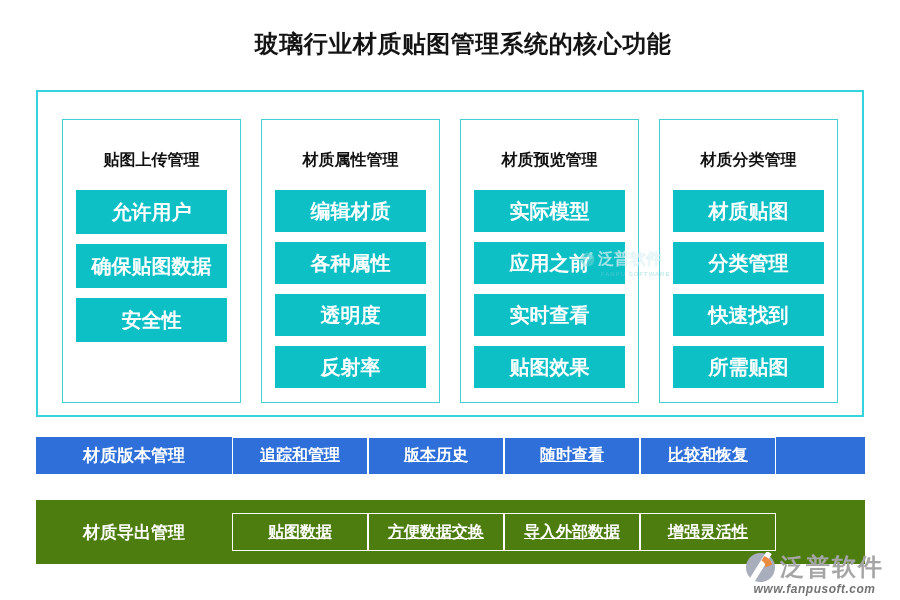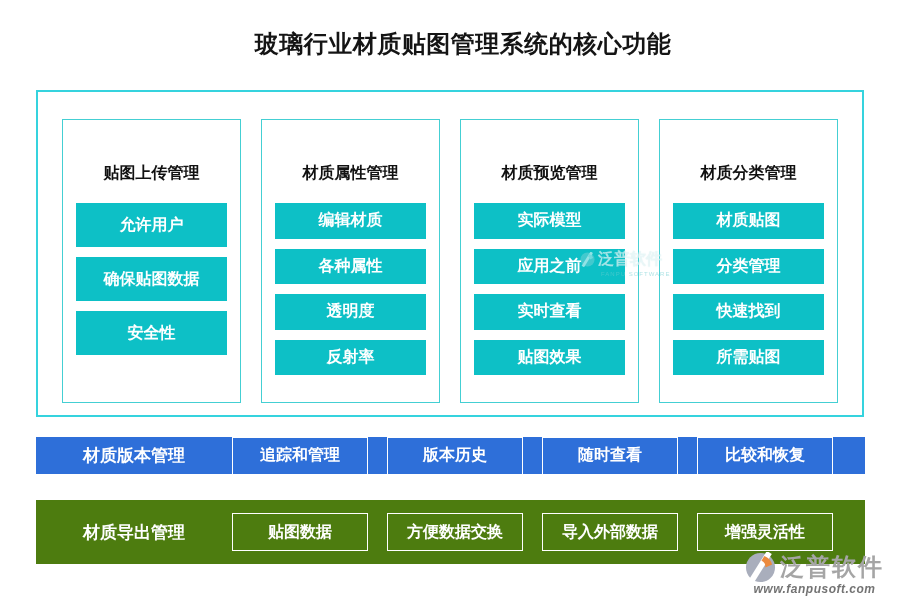--- a/index.html
+++ b/index.html
@@ -14,42 +14,42 @@
     letter-spacing:0.5px;
     padding-left:13px;
   }
   .outer{
     position:absolute;left:36px;top:90px;width:828px;height:327px;
     box-sizing:border-box;border:2px solid #35d3de;
     display:flex;gap:20px;padding:27px 24px 12px 24px;
   }
   .col{
     flex:1;box-sizing:border-box;border:1px solid #44cfd3;background:#ffffff;
-    padding:17px 13px;display:flex;flex-direction:column;
+    padding:4px 13px;display:flex;flex-direction:column;
   }
   .col-header{
     text-align:center;font-size:16px;font-weight:bold;color:#111111;
     margin:26px 0 19px 0;white-space:nowrap;
   }
   .btn{
     height:44px;margin-bottom:10px;background:#0dc0c6;color:#ffffff;
-    font-size:16px;font-weight:bold;display:flex;align-items:center;
+    font-size:20px;font-weight:bold;display:flex;align-items:center;
     justify-content:center;white-space:nowrap;
   }
   .bar{
     position:absolute;left:36px;width:829px;display:flex;align-items:center;
     color:#ffffff;
   }
   .bar1{top:437px;height:37px;background:#2e6fd9;}
   .bar2{top:500px;height:64px;background:#4d7c0f;}
   .bar-label{
     width:196px;text-align:center;font-size:17px;font-weight:bold;
     flex:none;white-space:nowrap;
   }
-  .bar-btns{display:flex;gap:19px;}
+  .bar-btns{display:flex;text-decoration:underline;}
   .bar-btn{
     width:136px;height:38px;box-sizing:border-box;border:1px solid #ffffff;
     display:flex;align-items:center;justify-content:center;
     font-size:16px;font-weight:bold;white-space:nowrap;
   }
   .watermark{
     position:absolute;left:580px;top:249px;pointer-events:none;
   }
   .watermark .wm-top{display:flex;align-items:center;gap:3px;}
   .watermark .wm-text{

